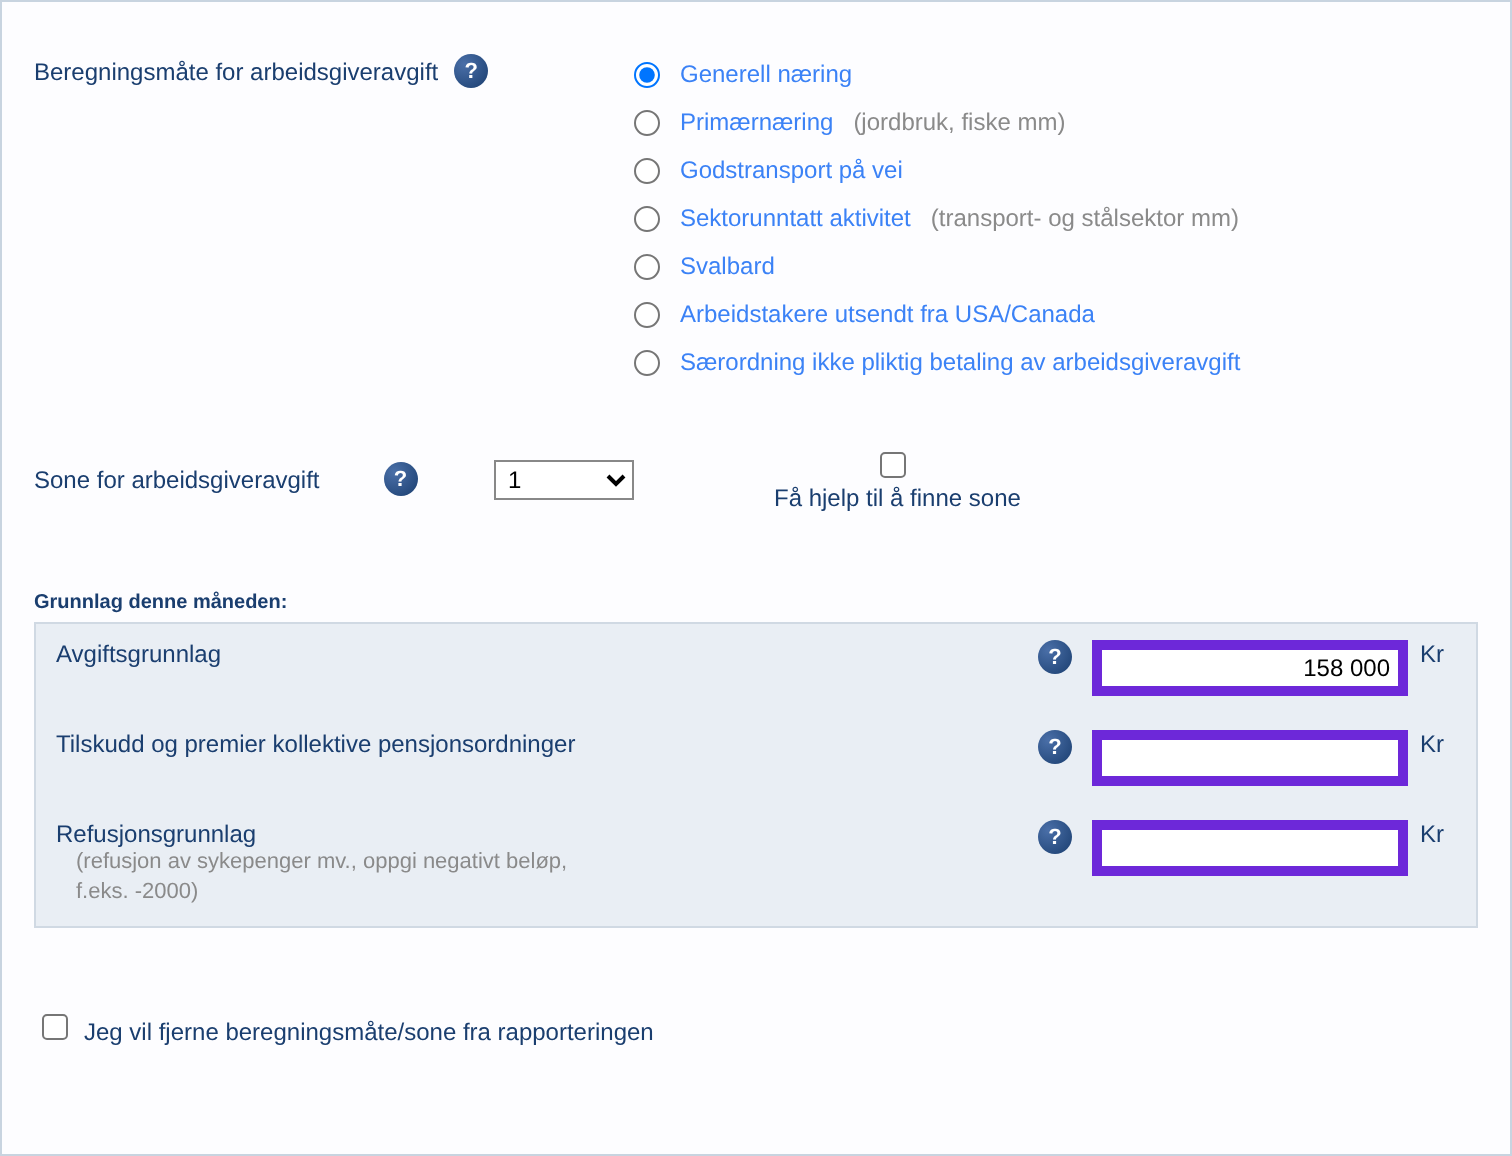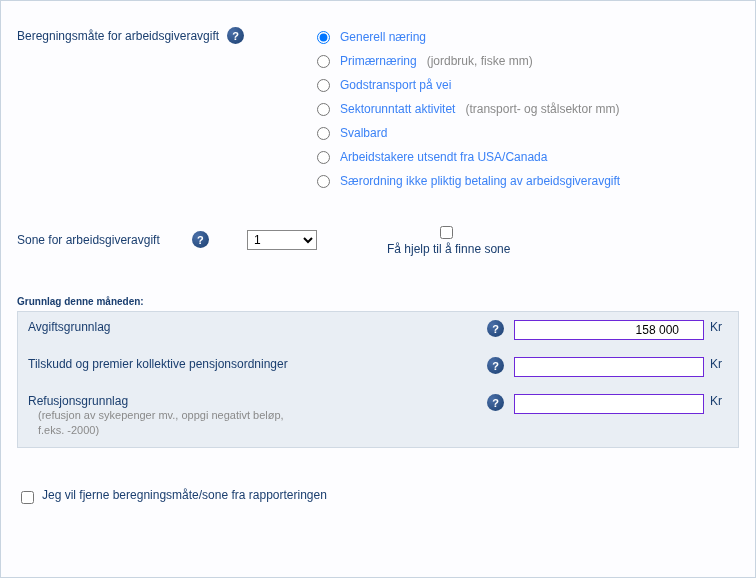--- a/index.html
+++ b/index.html
@@ -119,35 +119,35 @@
     color: #8a8a8a;
     font-size: 11px;
     padding-left: 10px;
     line-height: 1.4;
   }
   .g-help {
     margin: 0 10px;
   }
   .g-input {
     width: 140px;
-    padding: 2px 24px;
-    border: 1px solid #6d28d9;
+    padding: 2px 4px;
+    border: 5px solid #6d28d9;
     text-align: right;
     font-size: 12px;
     font-family: inherit;
   }
   .g-suffix {
     margin-left: 6px;
     color: #1a3e6f;
     width: 18px;
   }
   .bottom-check {
     margin-top: 40px;
     display: flex;
-    align-items: flex-start;
+    align-items: flex-end;
   }
   .bottom-check input {
     margin-right: 8px;
   }
 </style>
 </head>
 <body>
 
 <div class="panel">
 

